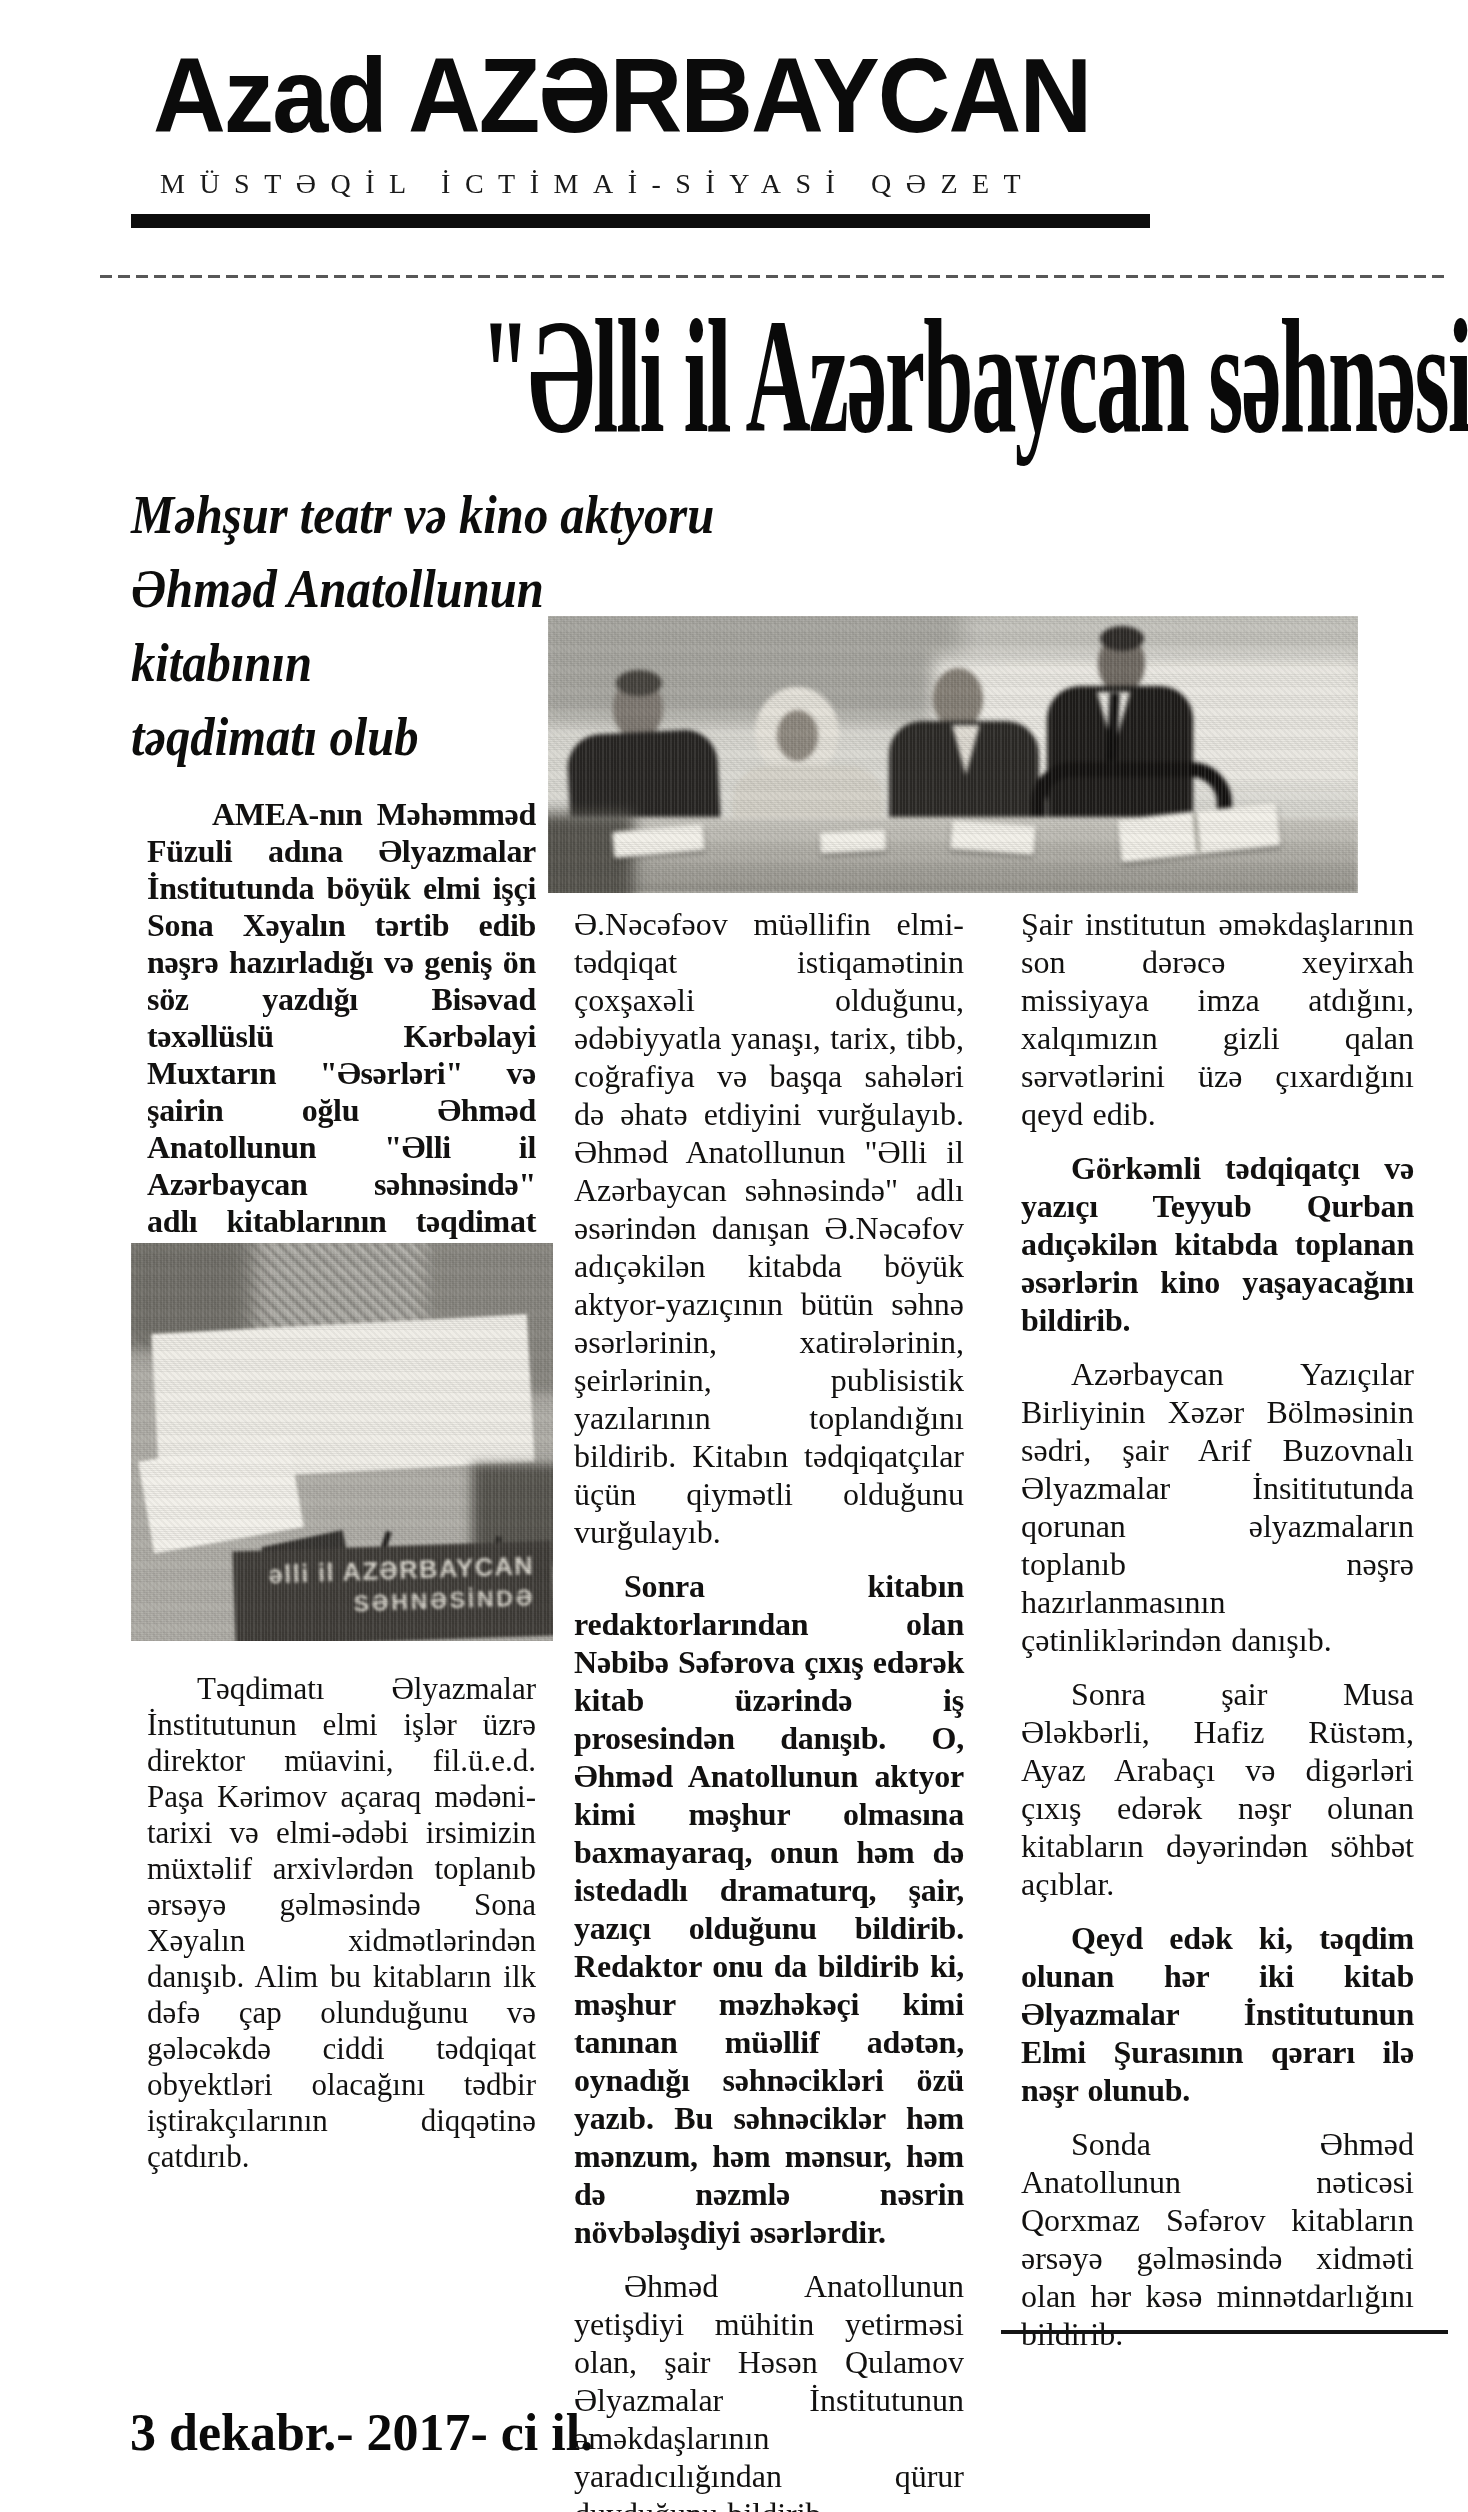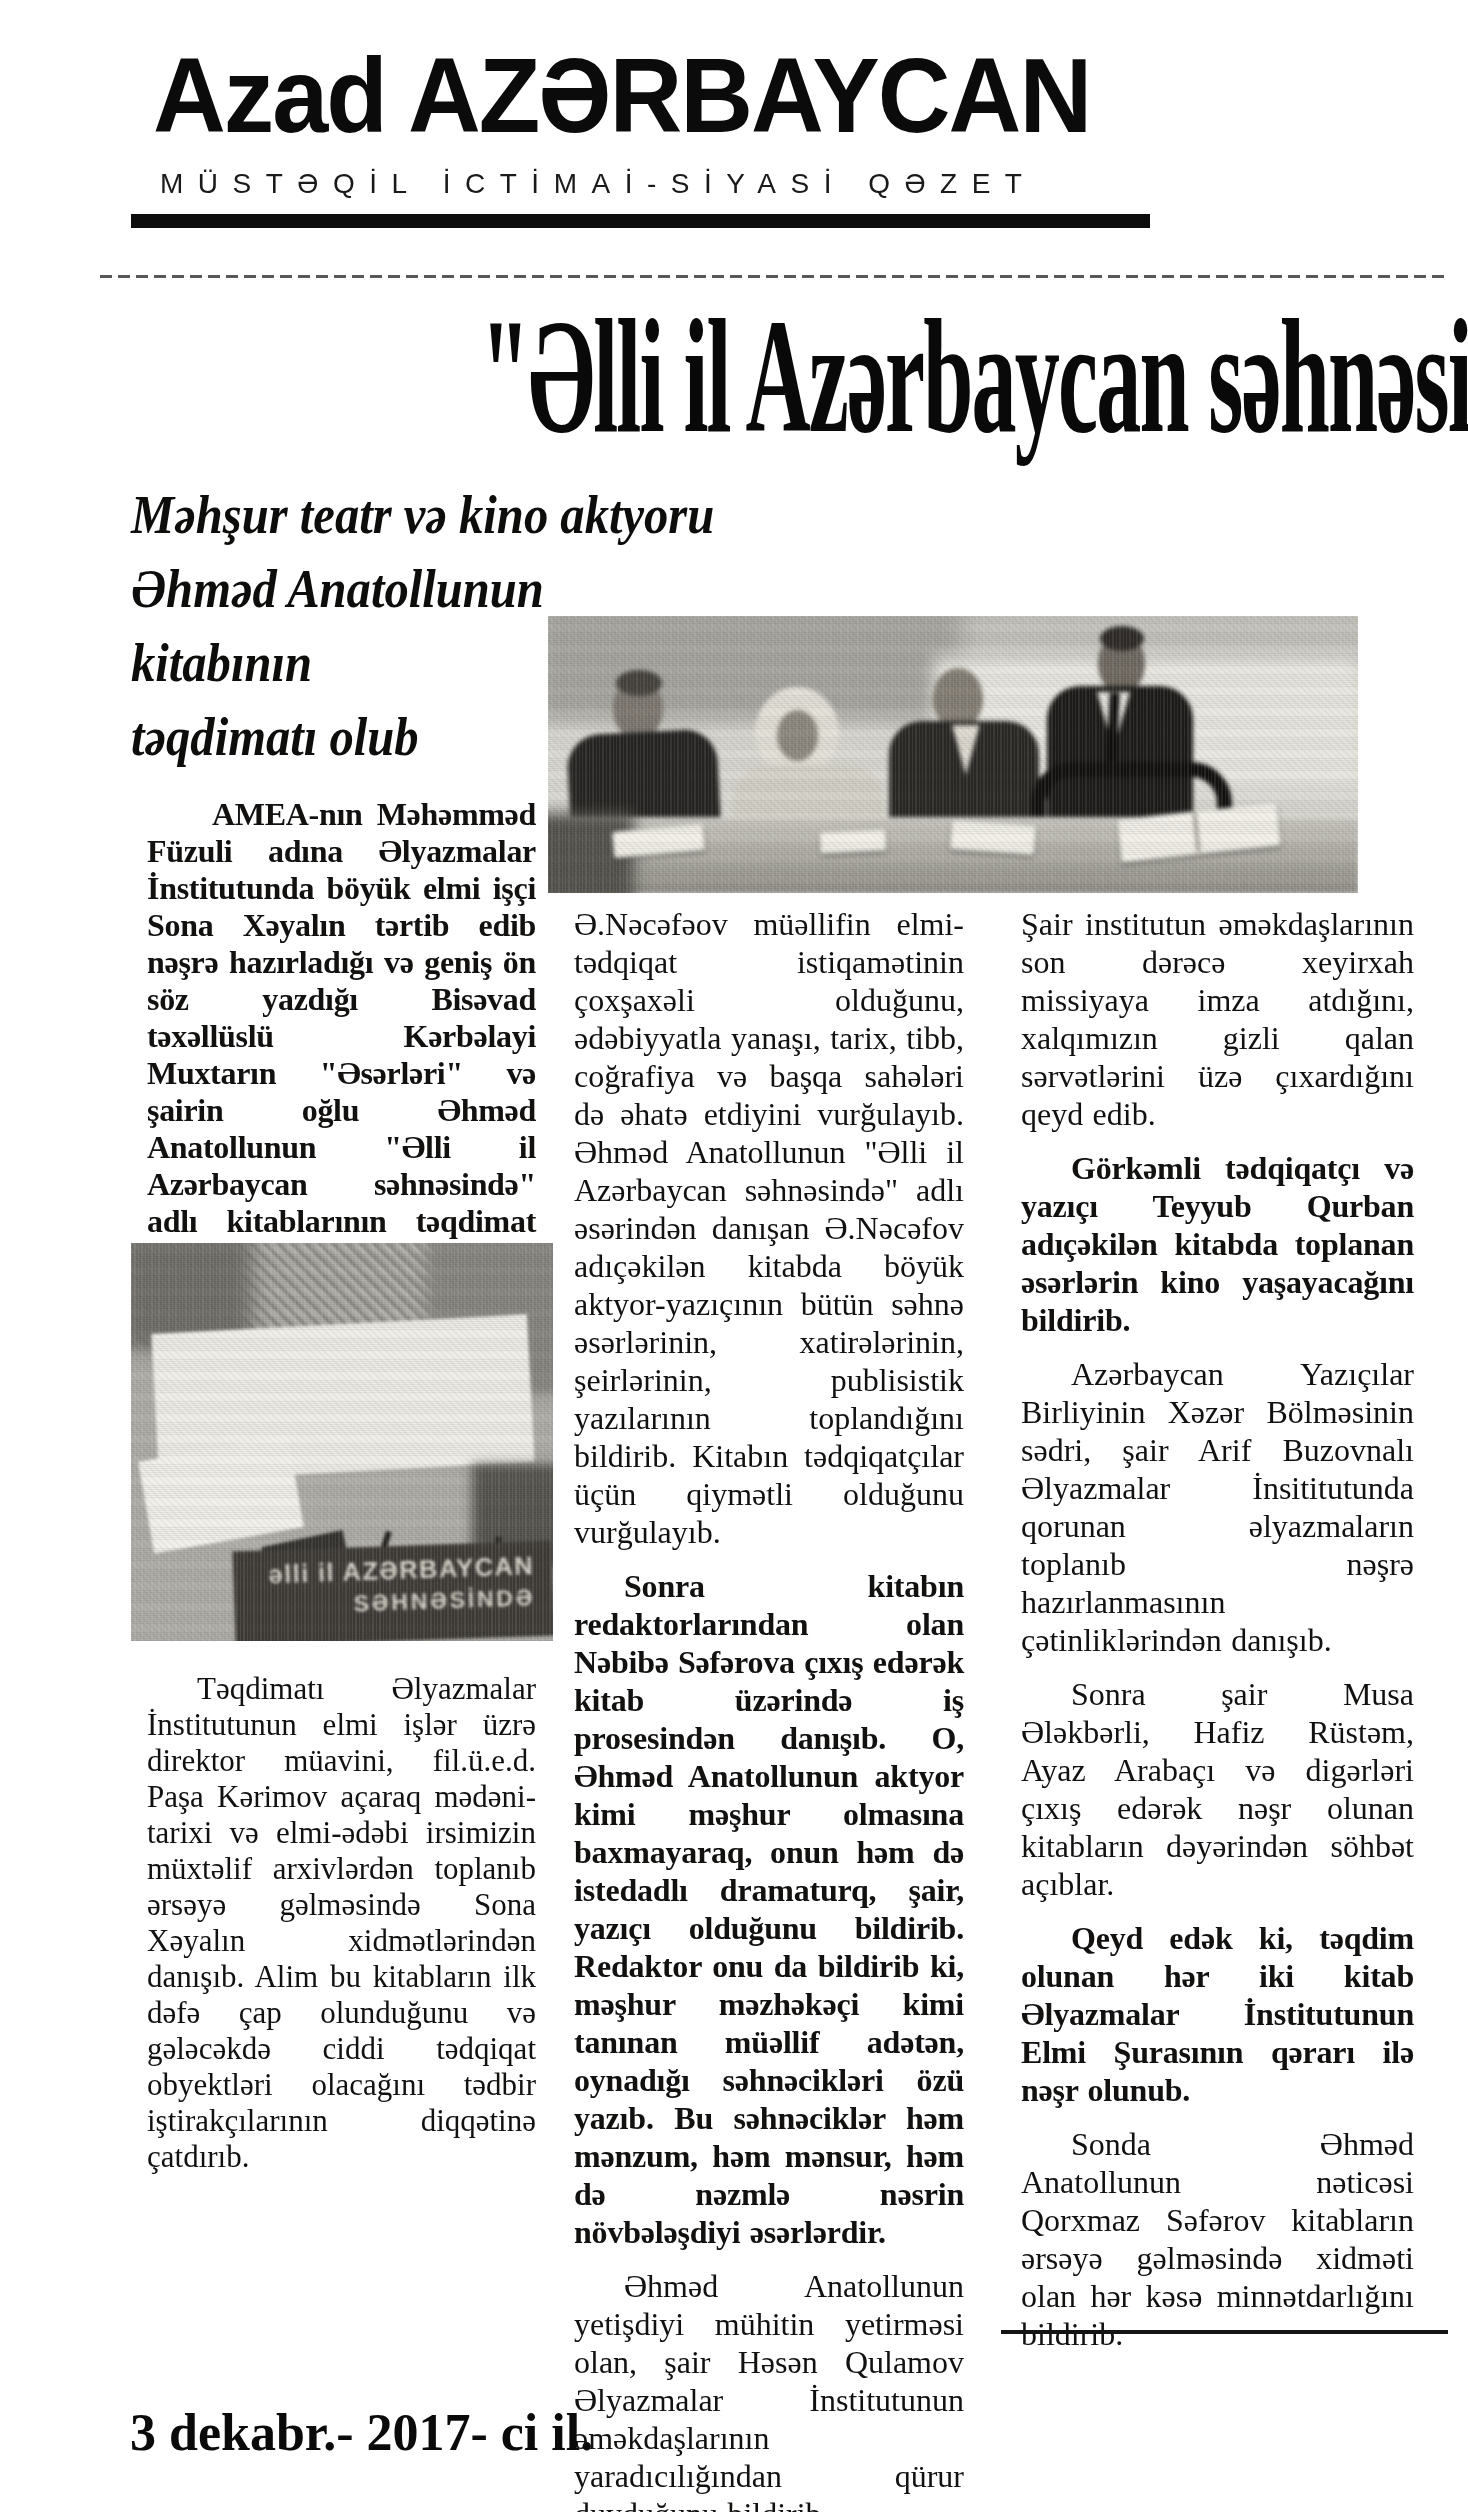--- a/index.html
+++ b/index.html
@@ -10,21 +10,21 @@
   }
   
   .mast-title {
     position:absolute; left:153px; top:43px;
     font-family:"Liberation Sans","DejaVu Sans",sans-serif;
     font-weight:bold; font-size:105px; line-height:1; letter-spacing:-2.1px;
     transform:scaleX(0.96); transform-origin:left top; white-space:nowrap; color:#0b0b0b;
   }
   .mast-sub {
     position:absolute; left:160px; top:170px;
-    font-family:Liberation Sans, sans-serif;
+    font-family:Liberation Serif, serif;
     font-size:28px; line-height:1; letter-spacing:14.5px; white-space:nowrap; color:#1a1a1a;
   }
   .mast-rule { position:absolute; left:131px; top:214px; width:1019px; height:13.8px; background:#0d0d0d; }
   .dotted-rule {
     position:absolute; left:100px; top:275px; width:1344px; height:3.4px; opacity:.85;
     background:repeating-linear-gradient(90deg,#3a3a3a 0 12.4px,rgba(0,0,0,0) 12.4px 18px);
   }
   
   .headline-wrap { position:absolute; left:0; top:290px; width:1468px; text-align:center; }
   .headline {

